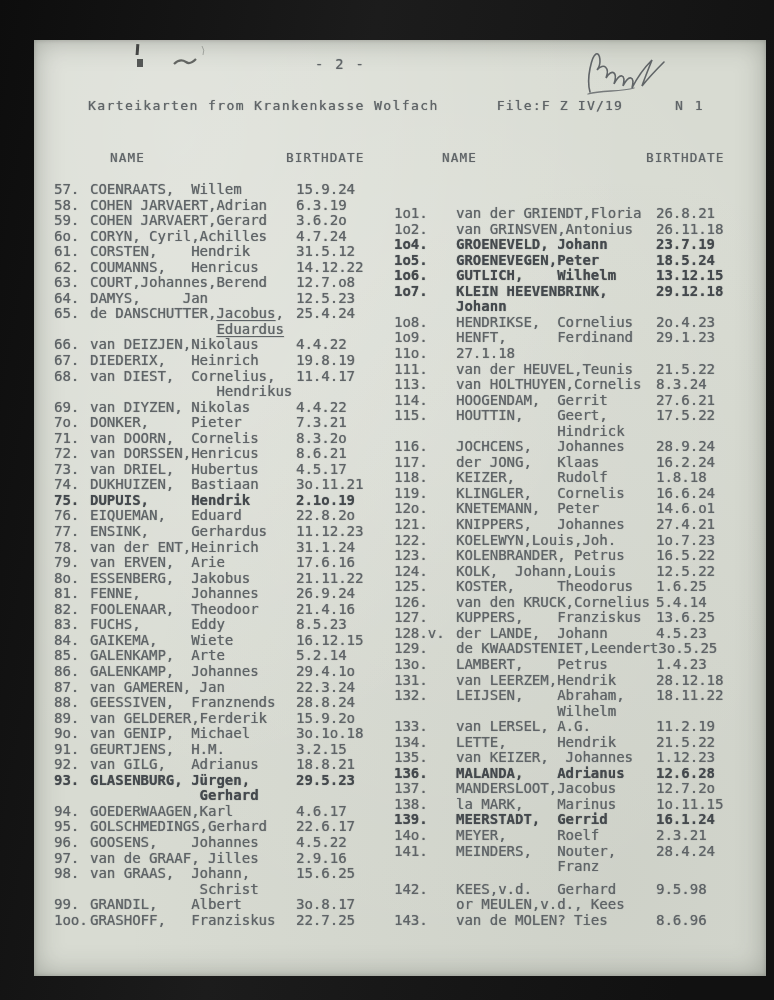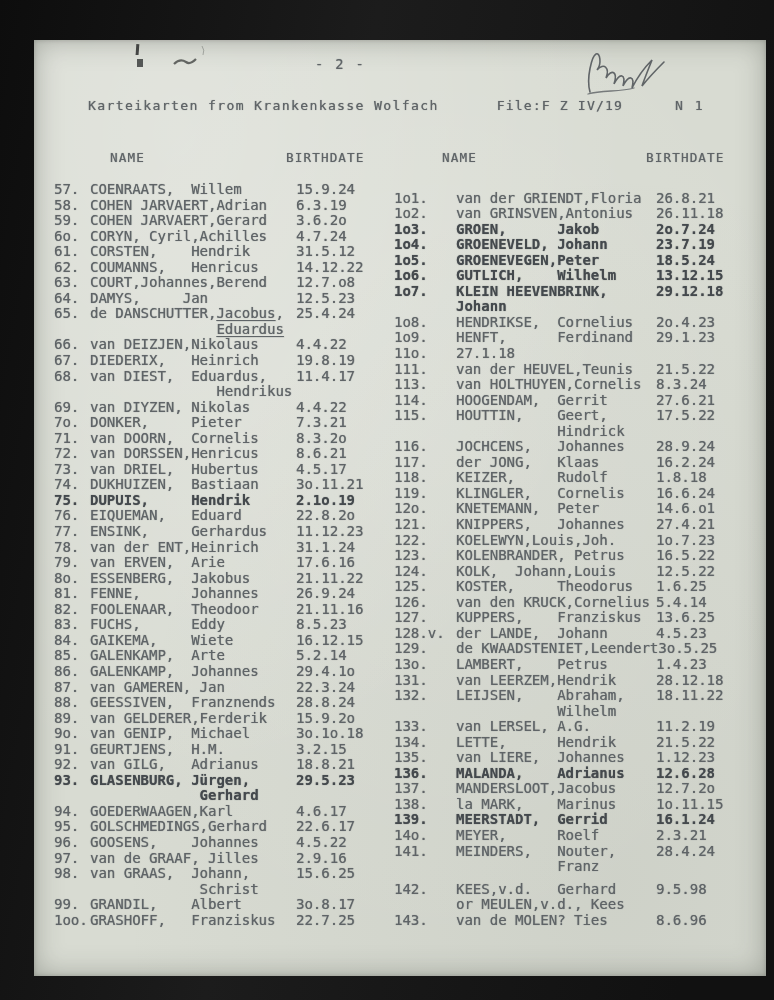--- a/index.html
+++ b/index.html
@@ -98,36 +98,36 @@
           <div class="row type"><span class="num">59.</span><span class="nm">COHEN JARVAERT,Gerard</span><span class="dt">3.6.2o</span></div>
           <div class="row type"><span class="num">6o.</span><span class="nm">CORYN, Cyril,Achilles</span><span class="dt">4.7.24</span></div>
           <div class="row type"><span class="num">61.</span><span class="nm">CORSTEN,    Hendrik</span><span class="dt">31.5.12</span></div>
           <div class="row type"><span class="num">62.</span><span class="nm">COUMANNS,   Henricus</span><span class="dt">14.12.22</span></div>
           <div class="row type"><span class="num">63.</span><span class="nm">COURT,Johannes,Berend</span><span class="dt">12.7.o8</span></div>
           <div class="row type"><span class="num">64.</span><span class="nm">DAMYS,     Jan</span><span class="dt">12.5.23</span></div>
           <div class="row type"><span class="num">65.</span><span class="nm">de DANSCHUTTER,<span class="u">Jacobus</span>,</span><span class="dt">25.4.24</span></div>
           <div class="contline type"><span class="sp"></span><span class="nm">               <span class="u">Eduardus</span></span></div>
           <div class="row type"><span class="num">66.</span><span class="nm">van DEIZJEN,Nikolaus</span><span class="dt">4.4.22</span></div>
           <div class="row type"><span class="num">67.</span><span class="nm">DIEDERIX,   Heinrich</span><span class="dt">19.8.19</span></div>
-          <div class="row type"><span class="num">68.</span><span class="nm">van DIEST,  Eduardus,</span><span class="dt">11.4.17</span></div>
+          <div class="row type"><span class="num">68.</span><span class="nm">van DIEST,  Cornelius,</span><span class="dt">11.4.17</span></div>
           <div class="contline type"><span class="sp"></span><span class="nm">               Hendrikus</span></div>
           <div class="row type"><span class="num">69.</span><span class="nm">van DIYZEN, Nikolas</span><span class="dt">4.4.22</span></div>
           <div class="row type"><span class="num">7o.</span><span class="nm">DONKER,     Pieter</span><span class="dt">7.3.21</span></div>
           <div class="row type"><span class="num">71.</span><span class="nm">van DOORN,  Cornelis</span><span class="dt">8.3.2o</span></div>
           <div class="row type"><span class="num">72.</span><span class="nm">van DORSSEN,Henricus</span><span class="dt">8.6.21</span></div>
           <div class="row type"><span class="num">73.</span><span class="nm">van DRIEL,  Hubertus</span><span class="dt">4.5.17</span></div>
           <div class="row type"><span class="num">74.</span><span class="nm">DUKHUIZEN,  Bastiaan</span><span class="dt">3o.11.21</span></div>
           <div class="row type dark"><span class="num">75.</span><span class="nm">DUPUIS,     Hendrik</span><span class="dt">2.1o.19</span></div>
           <div class="row type"><span class="num">76.</span><span class="nm">EIQUEMAN,   Eduard</span><span class="dt">22.8.2o</span></div>
           <div class="row type"><span class="num">77.</span><span class="nm">ENSINK,     Gerhardus</span><span class="dt">11.12.23</span></div>
           <div class="row type"><span class="num">78.</span><span class="nm">van der ENT,Heinrich</span><span class="dt">31.1.24</span></div>
           <div class="row type"><span class="num">79.</span><span class="nm">van ERVEN,  Arie</span><span class="dt">17.6.16</span></div>
           <div class="row type"><span class="num">8o.</span><span class="nm">ESSENBERG,  Jakobus</span><span class="dt">21.11.22</span></div>
           <div class="row type"><span class="num">81.</span><span class="nm">FENNE,      Johannes</span><span class="dt">26.9.24</span></div>
-          <div class="row type"><span class="num">82.</span><span class="nm">FOOLENAAR,  Theodoor</span><span class="dt">21.11.16</span></div>
+          <div class="row type"><span class="num">82.</span><span class="nm">FOOLENAAR,  Theodoor</span><span class="dt">21.4.16</span></div>
           <div class="row type"><span class="num">83.</span><span class="nm">FUCHS,      Eddy</span><span class="dt">8.5.23</span></div>
           <div class="row type"><span class="num">84.</span><span class="nm">GAIKEMA,    Wiete</span><span class="dt">16.12.15</span></div>
           <div class="row type"><span class="num">85.</span><span class="nm">GALENKAMP,  Arte</span><span class="dt">5.2.14</span></div>
           <div class="row type"><span class="num">86.</span><span class="nm">GALENKAMP,  Johannes</span><span class="dt">29.4.1o</span></div>
           <div class="row type"><span class="num">87.</span><span class="nm">van GAMEREN, Jan</span><span class="dt">22.3.24</span></div>
           <div class="row type"><span class="num">88.</span><span class="nm">GEESSIVEN,  Franznends</span><span class="dt">28.8.24</span></div>
           <div class="row type"><span class="num">89.</span><span class="nm">van GELDERER,Ferderik</span><span class="dt">15.9.2o</span></div>
           <div class="row type"><span class="num">9o.</span><span class="nm">van GENIP,  Michael</span><span class="dt">3o.1o.18</span></div>
           <div class="row type"><span class="num">91.</span><span class="nm">GEURTJENS,  H.M.</span><span class="dt">3.2.15</span></div>
           <div class="row type"><span class="num">92.</span><span class="nm">van GILG,   Adrianus</span><span class="dt">18.8.21</span></div>
@@ -138,21 +138,20 @@
           <div class="row type"><span class="num">96.</span><span class="nm">GOOSENS,    Johannes</span><span class="dt">4.5.22</span></div>
           <div class="row type"><span class="num">97.</span><span class="nm">van de GRAAF, Jilles</span><span class="dt">2.9.16</span></div>
           <div class="row type"><span class="num">98.</span><span class="nm">van GRAAS,  Johann,</span><span class="dt">15.6.25</span></div>
           <div class="contline type"><span class="sp"></span><span class="nm">             Schrist</span></div>
           <div class="row type"><span class="num">99.</span><span class="nm">GRANDIL,    Albert</span><span class="dt">3o.8.17</span></div>
           <div class="row type"><span class="num">1oo.</span><span class="nm">GRASHOFF,   Franziskus</span><span class="dt">22.7.25</span></div>
         </div>
       <div id="right-col" class="col">
           <div class="row type"><span class="num">1o1.</span><span class="nm">van der GRIENDT,Floria</span><span class="dt">26.8.21</span></div>
           <div class="row type"><span class="num">1o2.</span><span class="nm">van GRINSVEN,Antonius</span><span class="dt">26.11.18</span></div>
-          <div class="row type dark"><span class="num">1o3.</span><span class="nm">GROEN,      Jakob</span><span class="dt">2o.7.24</span></div>
           <div class="row type dark"><span class="num">1o4.</span><span class="nm">GROENEVELD, Johann</span><span class="dt">23.7.19</span></div>
           <div class="row type dark"><span class="num">1o5.</span><span class="nm">GROENEVEGEN,Peter</span><span class="dt">18.5.24</span></div>
           <div class="row type dark"><span class="num">1o6.</span><span class="nm">GUTLICH,    Wilhelm</span><span class="dt">13.12.15</span></div>
           <div class="row type dark"><span class="num">1o7.</span><span class="nm">KLEIN HEEVENBRINK,</span><span class="dt">29.12.18</span></div>
           <div class="contline type dark"><span class="sp"></span><span class="nm">Johann</span></div>
           <div class="row type"><span class="num">1o8.</span><span class="nm">HENDRIKSE,  Cornelius</span><span class="dt">2o.4.23</span></div>
           <div class="row type"><span class="num">1o9.</span><span class="nm">HENFT,      Ferdinand</span><span class="dt">29.1.23</span></div>
           <div class="row type"><span class="num">11o.</span><span class="dt">27.1.18</span></div>
           <div class="row type"><span class="num">111.</span><span class="nm">van der HEUVEL,Teunis</span><span class="dt">21.5.22</span></div>
           <div class="row type"><span class="num">113.</span><span class="nm">van HOLTHUYEN,Cornelis</span><span class="dt">8.3.24</span></div>
@@ -172,21 +171,21 @@
           <div class="row type"><span class="num">126.</span><span class="nm">van den KRUCK,Cornelius</span><span class="dt">5.4.14</span></div>
           <div class="row type"><span class="num">127.</span><span class="nm">KUPPERS,    Franziskus</span><span class="dt">13.6.25</span></div>
           <div class="row type"><span class="num">128.v.</span><span class="nm">der LANDE,  Johann</span><span class="dt">4.5.23</span></div>
           <div class="row type"><span class="num">129.</span><span class="nm">de KWAADSTENIET,Leendert</span><span class="dt">3o.5.25</span></div>
           <div class="row type"><span class="num">13o.</span><span class="nm">LAMBERT,    Petrus</span><span class="dt">1.4.23</span></div>
           <div class="row type"><span class="num">131.</span><span class="nm">van LEERZEM,Hendrik</span><span class="dt">28.12.18</span></div>
           <div class="row type"><span class="num">132.</span><span class="nm">LEIJSEN,    Abraham,</span><span class="dt">18.11.22</span></div>
           <div class="contline type"><span class="sp"></span><span class="nm">            Wilhelm</span></div>
           <div class="row type"><span class="num">133.</span><span class="nm">van LERSEL, A.G.</span><span class="dt">11.2.19</span></div>
           <div class="row type"><span class="num">134.</span><span class="nm">LETTE,      Hendrik</span><span class="dt">21.5.22</span></div>
-          <div class="row type"><span class="num">135.</span><span class="nm">van LIERE,  Johannes</span><span class="dt">1.12.23</span></div>
+          <div class="row type"><span class="num">135.</span><span class="nm">van KEIZER,  Johannes</span><span class="dt">1.12.23</span></div>
           <div class="row type dark"><span class="num">136.</span><span class="nm">MALANDA,    Adrianus</span><span class="dt">12.6.28</span></div>
           <div class="row type"><span class="num">137.</span><span class="nm">MANDERSLOOT,Jacobus</span><span class="dt">12.7.2o</span></div>
           <div class="row type"><span class="num">138.</span><span class="nm">la MARK,    Marinus</span><span class="dt">1o.11.15</span></div>
           <div class="row type dark"><span class="num">139.</span><span class="nm">MEERSTADT,  Gerrid</span><span class="dt">16.1.24</span></div>
           <div class="row type"><span class="num">14o.</span><span class="nm">MEYER,      Roelf</span><span class="dt">2.3.21</span></div>
           <div class="row type"><span class="num">141.</span><span class="nm">MEINDERS,   Nouter,</span><span class="dt">28.4.24</span></div>
           <div class="contline type"><span class="sp"></span><span class="nm">            Franz</span></div>
           <div class="row type gap"><span class="num">142.</span><span class="nm">KEES,v.d.   Gerhard</span><span class="dt">9.5.98</span></div>
           <div class="contline type"><span class="sp"></span><span class="nm">or MEULEN,v.d., Kees</span></div>
           <div class="row type"><span class="num">143.</span><span class="nm">van de MOLEN? Ties</span><span class="dt">8.6.96</span></div>

